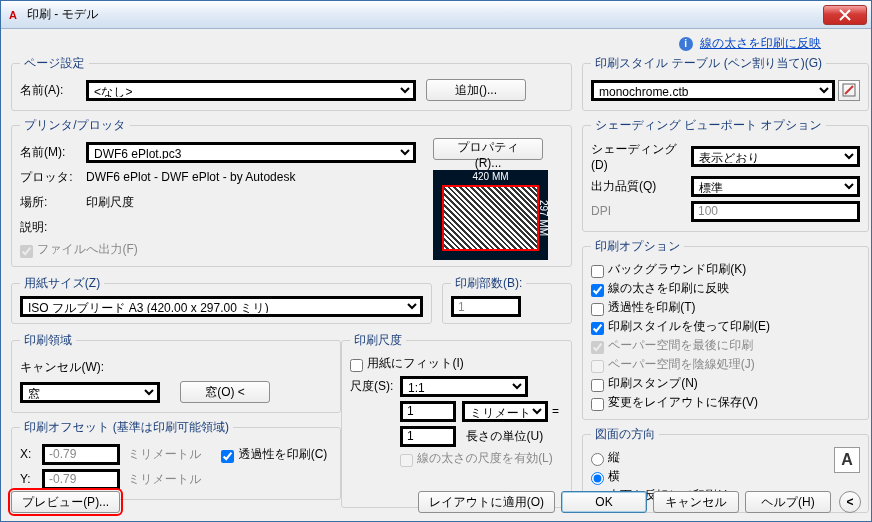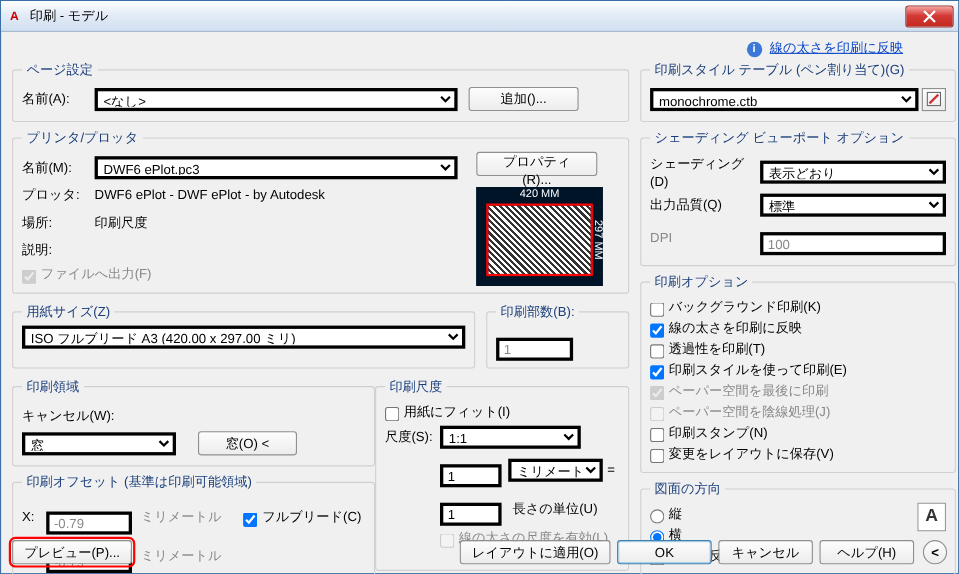--- a/index.html
+++ b/index.html
@@ -16,21 +16,21 @@
 .cols { display: flex; }
 .col-left { width: 570px; }
 .col-right { flex: 1; padding-left: 10px; }
 fieldset { border: 1px solid #d0d0d0; border-radius: 3px; margin: 2px 0 6px 0; padding: 4px 8px 6px 8px; }
 legend { color: #1a3e7a; padding: 0 4px; }
 .row { display: flex; align-items: center; margin: 3px 0; min-height: 22px; }
 .lbl { width: 66px; }
 .lbl-r { width: 100px; }
 select, input[type=text] { height: 21px; border: 3px solid #000000; background: #fff; padding: 1px 3px; }
 select { padding: 1px 1px; }
-input[type=text] { padding: 1px 4px; margin-top: 11px; }
+input[type=text] { padding: 1px 4px; }
 .btn { height: 22px; min-width: 90px; background: linear-gradient(#fdfdfd,#ececec); border: 1px solid #8e8f8f; border-radius: 3px; cursor: pointer; padding: 0 10px; }
 input[type=checkbox], input[type=radio] { margin: 0 4px 0 0; vertical-align: middle; }
 label.cb { display: flex; align-items: flex-end; margin: 2px 0; }
 .disabled { color: #888; }
 .preview-box { width: 115px; height: 90px; background: #001428; position: relative; border: 1px solid #001428; }
 .preview-inner { position: absolute; left: 8px; top: 14px; right: 8px; bottom: 8px; border: 2px solid #f00; background: repeating-linear-gradient(45deg,#fff 0,#fff 2px,#333 2px,#333 4px); }
 .preview-dim-top { position:absolute;top:0;left:8px;right:8px;color:#fff;font-size:10px;text-align:center;}
 .preview-dim-right { position:absolute;top:14px;bottom:8px;right:-2px;color:#fff;font-size:10px;writing-mode:vertical-rl;text-align:center;}
 .two-col-inner { display: flex; }
 .redbox { outline: 2px solid #f00; outline-offset: 1px; }
@@ -136,21 +136,21 @@
             <fieldset>
               <legend>印刷オフセット (基準は印刷可能領域)</legend>
               <div class="row">
                 <span style="width:22px">X:</span>
                 <input type="text" style="width: 78px;" class="disabled" disabled="" value="-0.79">
                 <span style="width:8px"></span>
                 <span class="disabled">ミリメートル</span>
                 <span style="width:20px"></span>
                 <label class="cb">
                   <input type="checkbox" checked="" style="">
-                  <span>フルブリード(C)</span>
+                  <span>透過性を印刷(C)</span>
                 </label>
               </div>
               <div class="row">
                 <span style="width:22px">Y:</span>
                 <input type="text" style="width: 78px;" class="disabled" disabled="" value="-0.79">
                 <span style="width:8px"></span>
                 <span class="disabled">ミリメートル</span>
               </div>
             </fieldset>
           </div>

